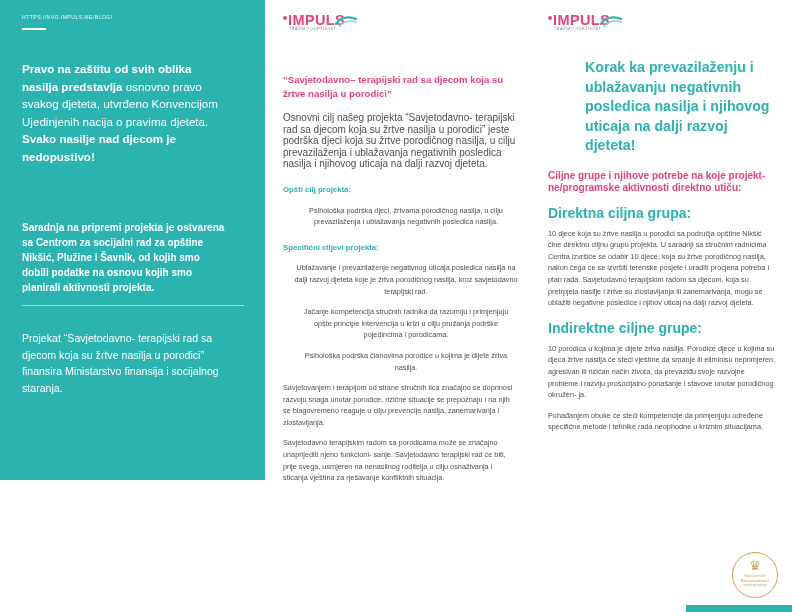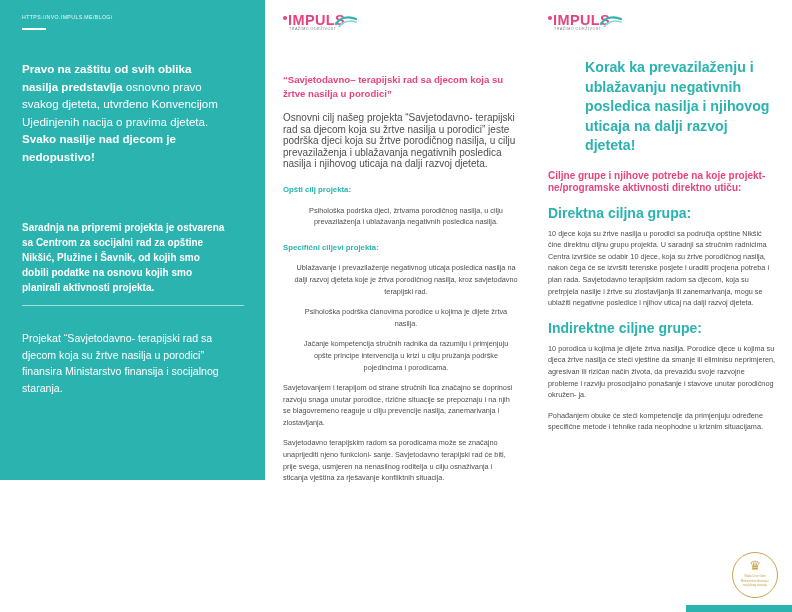--- a/index.html
+++ b/index.html
@@ -278,22 +278,22 @@
     </div>
 
     <div class="mid-title">“Savjetodavno– terapijski rad sa djecom koja su žrtve nasilja u porodici”</div>
     <div class="body-p">Osnovni cilj našeg projekta “Savjetodavno- terapijski rad sa djecom koja su žrtve nasilja u porodici” jeste podrška djeci koja su žrtve porodičnog nasilja, u cilju prevazilaženja i ublažavanja negativnih posledica nasilja i njihovog uticaja na dalji razvoj djeteta.</div>
 
     <div class="sec-head">Opšti cilj projekta:</div>
     <div class="indent-p">Psihološka podrška djeci, žrtvama porodičnog nasilja, u cilju prevazilaženja i ublažavanja negativnih posledica nasilja.</div>
 
     <div class="sec-head">Specifični ciljevi projekta:</div>
     <div class="indent-p">Ublažavanje i prevazilaženje negativnog uticaja posledica nasilja na dalji razvoj djeteta koje je žrtva porodičnog nasilja, kroz savjetodavno terapijski rad.</div>
+    <div class="indent-p">Jačanje kompetencija stručnih radnika da razumiju i primjenjuju opšte principe intervencija u krizi u cilju pružanja podrške pojedincima i porodicama.</div>
     <div class="indent-p">Psihološka podrška članovima porodice u kojima je dijete žrtva nasilja.</div>
-    <div class="indent-p">Jačanje kompetencija stručnih radnika da razumiju i primjenjuju opšte principe intervencija u krizi u cilju pružanja podrške pojedincima i porodicama.</div>
 
     <div class="plain-p">Savjetovanjem i terapijom od strane stručnih lica značajno se doprinosi razvoju snaga unutar porodice, rizične situacije se prepoznaju i na njih se blagovremeno reaguje u cilju prevencije nasilja, zanemarivanja i zlostavljanja.</div>
     <div class="plain-p">Savjetodavno terapijskim radom sa porodicama može se značajno unaprijediti njeno funkcioni- sanje. Savjetodavno terapijski rad će biti, prije svega, usmjeren na nenasilnog roditelja u cilju osnaživanja i sticanja vještina za rješavanje konfliktnih situacija.</div>
   </div>
 
   <div class="col-right">
     <div class="logo">
       <div class="logo-dot"></div>
       <div class="logo-word"><span class="pink">IMPULS</span></div>
       <div class="logo-tag">TRAŽIMO ODRŽIVOST</div>

